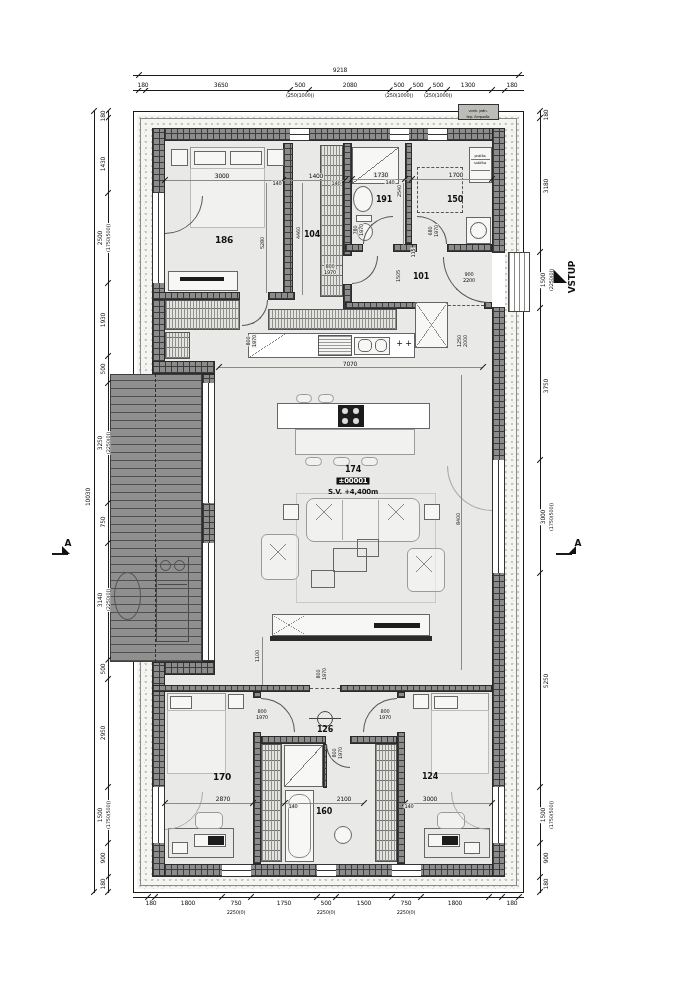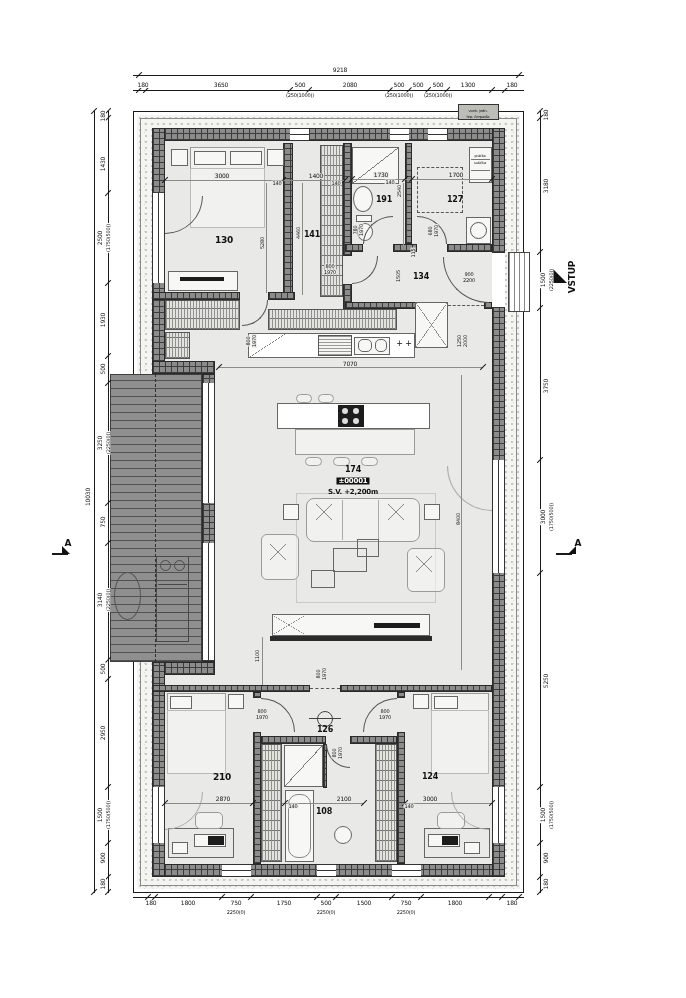--- a/index.html
+++ b/index.html
@@ -259,32 +259,32 @@
   <i class="a dli" style="left:302px;top:183px;width:1px;height:112px;"></i>
   <i class="a dli" style="left:403px;top:183px;width:1px;height:62px;"></i>
 
   <i class="a dl" style="left:52px;top:553px;width:16px;height:2px;"></i>
   <i class="a tri triBL" style="left:62px;top:546px;width:8px;height:8px;"></i>
   <i class="a dl" style="left:556px;top:553px;width:16px;height:2px;"></i>
   <i class="a tri triBR" style="left:568px;top:546px;width:8px;height:8px;"></i>
   <i class="a tri triBL" style="left:552px;top:268px;width:15px;height:15px;"></i>
 
   <div class="a" id="ann-layer" style="left:0;top:0;width:686px;height:998px;">
-        <span class="ann b" style="left: 224px; top: 240px; font-size: 9px; transform: translate(-50%, -50%);">130</span>
-        <span class="ann b" style="left: 312px; top: 235px; font-size: 8px; transform: translate(-50%, -50%);">141</span>
+        <span class="ann b" style="left: 224px; top: 240px; font-size: 9px; transform: translate(-50%, -50%);">186</span>
+        <span class="ann b" style="left: 312px; top: 235px; font-size: 8px; transform: translate(-50%, -50%);">104</span>
         <span class="ann b" style="left: 384px; top: 200px; font-size: 8px; transform: translate(-50%, -50%);">191</span>
-        <span class="ann b" style="left: 455px; top: 200px; font-size: 8px; transform: translate(-50%, -50%);">127</span>
-        <span class="ann b" style="left: 421px; top: 277px; font-size: 8px; transform: translate(-50%, -50%);">134</span>
+        <span class="ann b" style="left: 455px; top: 200px; font-size: 8px; transform: translate(-50%, -50%);">150</span>
+        <span class="ann b" style="left: 421px; top: 277px; font-size: 8px; transform: translate(-50%, -50%);">101</span>
         <span class="ann b" style="left: 353px; top: 470px; font-size: 8px; transform: translate(-50%, -50%);">174</span>
         <span class="ann b" style="left: 325px; top: 730px; font-size: 8px; transform: translate(-50%, -50%);">126</span>
-        <span class="ann b" style="left: 324px; top: 812px; font-size: 8px; transform: translate(-50%, -50%);">108</span>
+        <span class="ann b" style="left: 324px; top: 812px; font-size: 8px; transform: translate(-50%, -50%);">160</span>
         <span class="ann b" style="left: 430px; top: 777px; font-size: 8px; transform: translate(-50%, -50%);">124</span>
-        <span class="ann b" style="left: 222px; top: 777px; font-size: 9px; transform: translate(-50%, -50%);">210</span>
+        <span class="ann b" style="left: 222px; top: 777px; font-size: 9px; transform: translate(-50%, -50%);">170</span>
         <span class="ann b inv" style="left: 353px; top: 481px; font-size: 7px; transform: translate(-50%, -50%);">±00001</span>
-        <span class="ann b" style="left: 353px; top: 492px; font-size: 7px; transform: translate(-50%, -50%);">S.V. +2,200m</span>
+        <span class="ann b" style="left: 353px; top: 492px; font-size: 7px; transform: translate(-50%, -50%);">S.V. +4,400m</span>
         <span class="ann b" style="left: 572px; top: 277px; font-size: 9px; transform: translate(-50%, -50%) rotate(-90deg);">VSTUP</span>
         <span class="ann b" style="left: 68px; top: 543px; font-size: 9px; transform: translate(-50%, -50%);">A</span>
         <span class="ann b" style="left: 578px; top: 543px; font-size: 9px; transform: translate(-50%, -50%);">A</span>
         <span class="ann" style="left: 478px; top: 111px; font-size: 5px; transform: translate(-50%, -50%) scale(0.75);">vonk. jedn.</span>
         <span class="ann" style="left: 478px; top: 117px; font-size: 5px; transform: translate(-50%, -50%) scale(0.75);">tep. čerpadla</span>
         <span class="ann" style="left: 480px; top: 156px; font-size: 5px; transform: translate(-50%, -50%) scale(0.7);">práčka</span>
         <span class="ann" style="left: 480px; top: 163px; font-size: 5px; transform: translate(-50%, -50%) scale(0.7);">sušička</span>
         <span class="ann" style="left: 404px; top: 344px; font-size: 8px; transform: translate(-50%, -50%);">+ +</span>
         <span class="ann bgw" style="left: 340px; top: 70px; font-size: 6px; transform: translate(-50%, -50%);">9218</span>
         <span class="ann bgw" style="left: 143px; top: 85px; font-size: 6px; transform: translate(-50%, -50%);">180</span>

